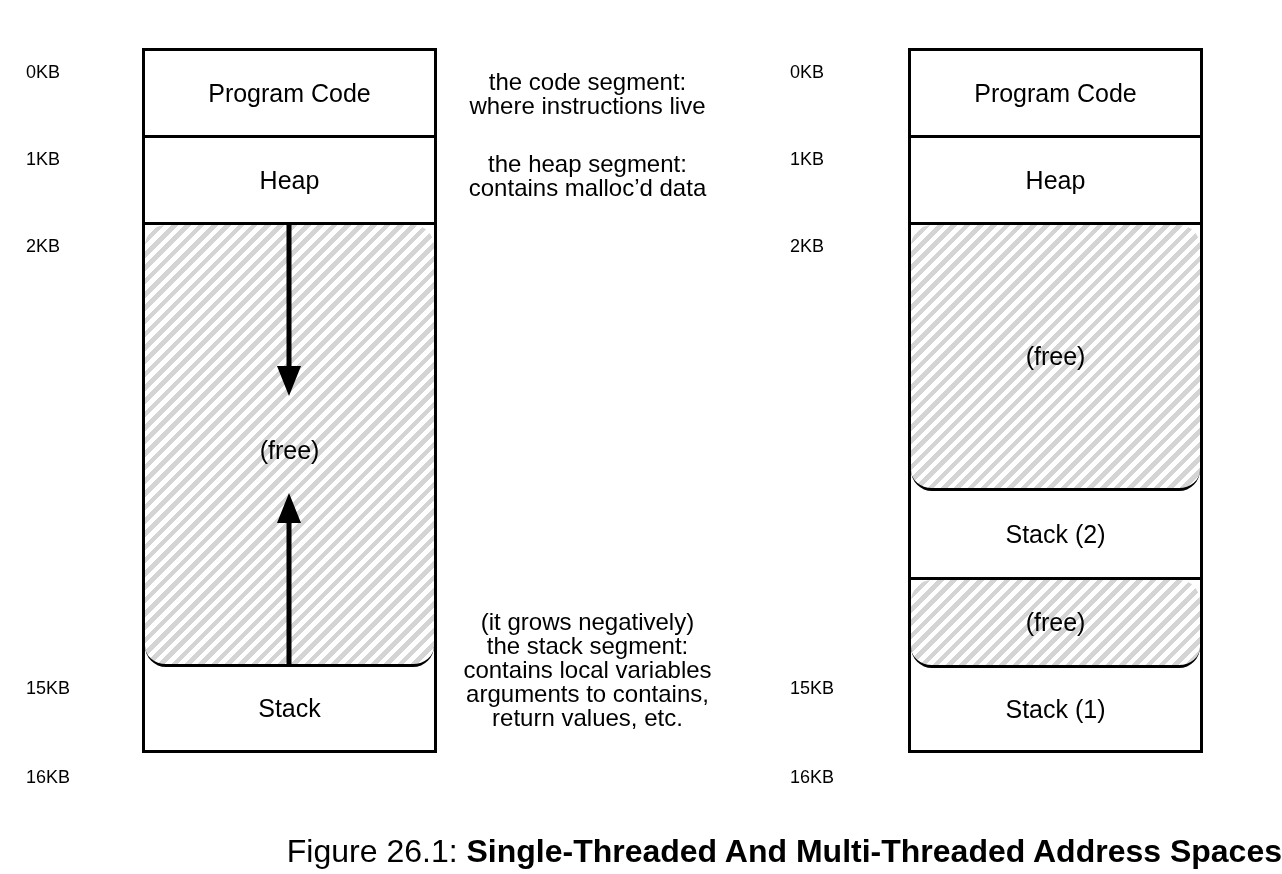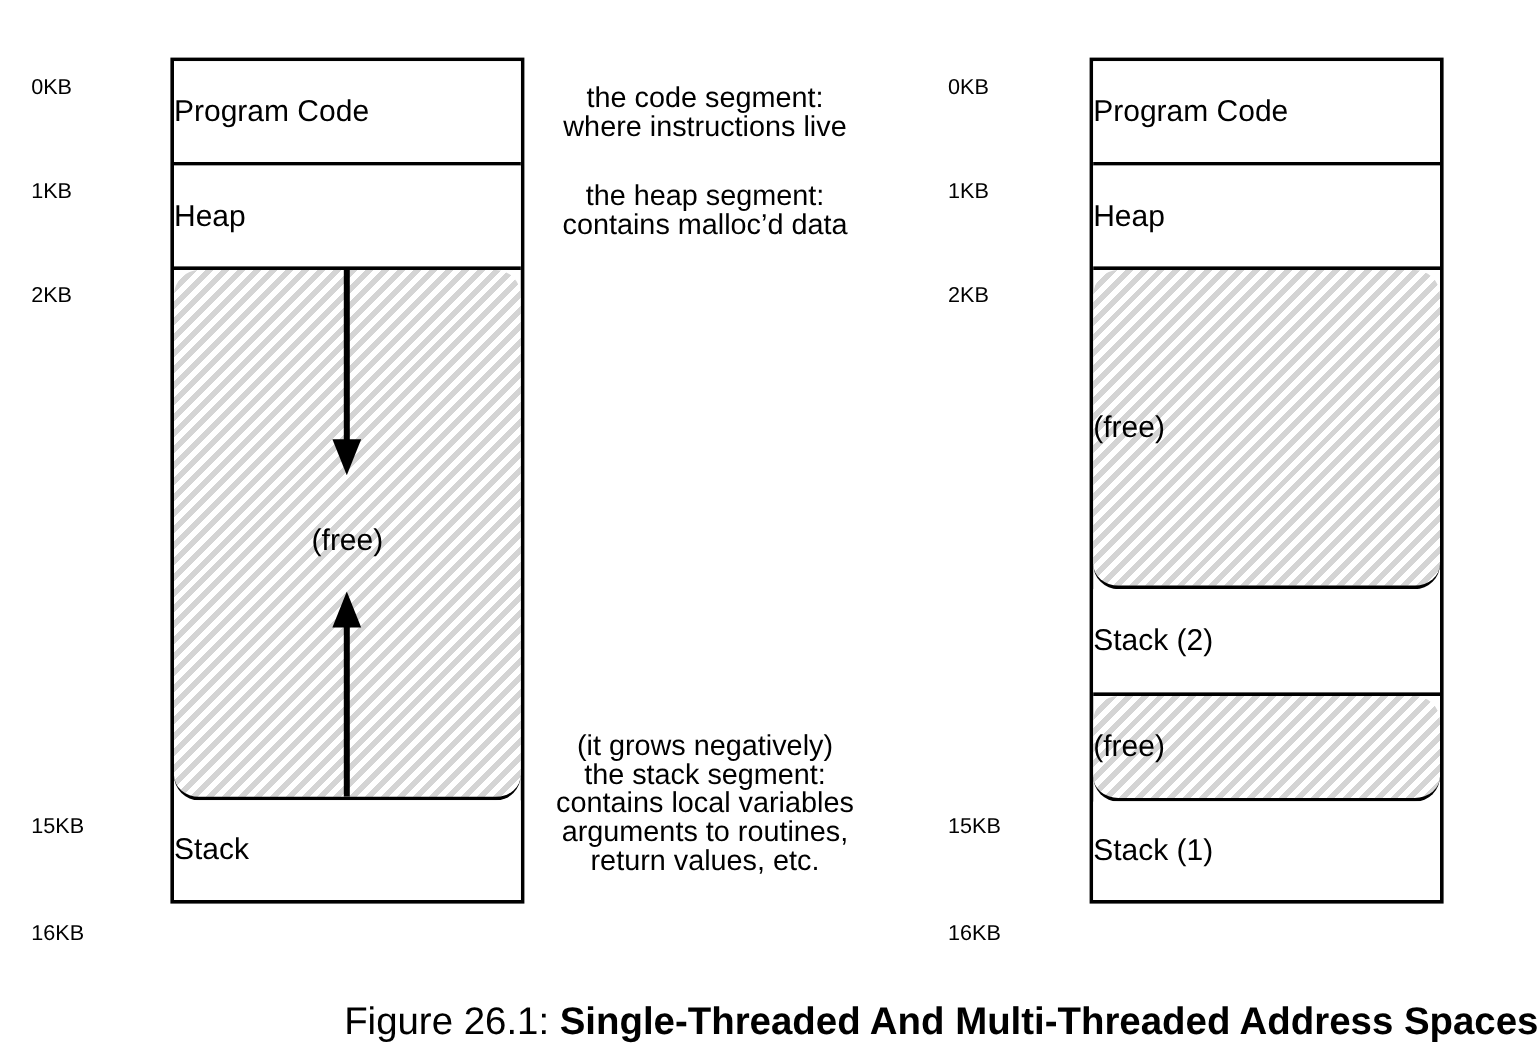--- a/index.html
+++ b/index.html
@@ -27,20 +27,21 @@
     background: #ffffff;
     display: flex;
     flex-direction: column;
   }
   .membox-left  { left: 142px; }
   .membox-right { left: 908px; }
   .seg {
     border-bottom: 3px solid #000000;
     display: flex;
     align-items: center;
+    justify-content: center;
     font-size: 25px;
     position: relative;
     background: #ffffff;
   }
   .seg.last { border-bottom: none; flex: 1; }
   .hatch {
     background: repeating-linear-gradient(
       135deg,
       #d4d4d4 0px, #d4d4d4 4.7px,
       #ffffff 4.7px, #ffffff 9.4px
@@ -131,21 +132,21 @@
 
 <div class="annotation ann-heap">
   <div>the heap segment:</div>
   <div>contains malloc’d data</div>
 </div>
 
 <div class="annotation ann-stack">
   <div>(it grows negatively)</div>
   <div>the stack segment:</div>
   <div>contains local variables</div>
-  <div>arguments to routines,</div>
+  <div>arguments to contains,</div>
   <div>return values, etc.</div>
 </div>
 
 <div>
   <div class="kb-label" style="left:790px; top:35px;">0KB</div>
   <div class="kb-label" style="left:790px; top:122px;">1KB</div>
   <div class="kb-label" style="left:790px; top:209px;">2KB</div>
   <div class="kb-label" style="left:790px; top:651px;">15KB</div>
   <div class="kb-label" style="left:790px; top:740px;">16KB</div>
 </div>

